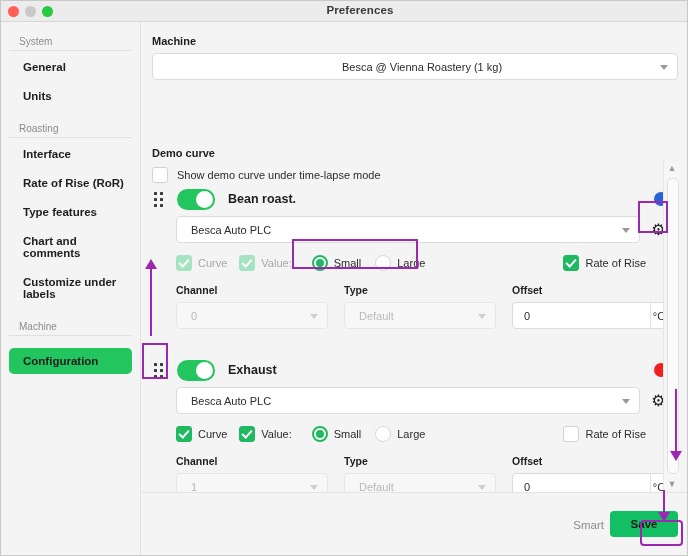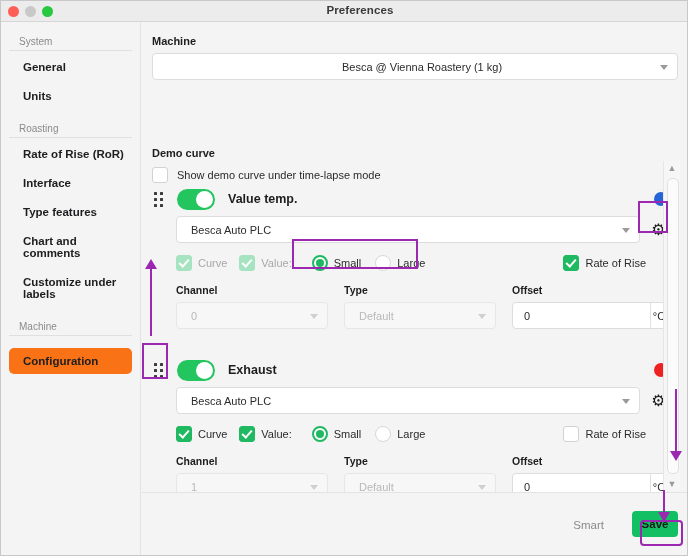--- a/index.html
+++ b/index.html
@@ -57,21 +57,21 @@
   .sb-group.first { margin-top: 14px; }
   .sb-group.mid  { margin-top: 14px; }
   .sb-item {
     font-size: 11.5px; font-weight: bold; color: #1d1d1f;
     padding: 7px 0 7px 14px;
     margin: 3px 8px;
     border-radius: 5px;
     cursor: default;
   }
   .sb-item.sel {
-    background: #f97316;
+    background: #22c55e;
     margin-top: 12px;
   }
 
   
   .content {
     position: absolute; top: 21px; left: 141px;
     width: 546px; height: 534px;
     background: #f4f4f4;
     box-sizing: border-box;
   }
@@ -232,21 +232,21 @@
     box-sizing: border-box;
   }
   .btn-cancel {
     position: absolute; right: 78px; top: 25px;
     font-size: 11.5px; color: #8a8a8a;
     background: none; border: 0; cursor: pointer;
     font-family: "Liberation Sans", sans-serif;
   }
   .btn-save {
     position: absolute; right: 10px; top: 18px;
-    width: 46px; height: 26px;
+    width: 68px; height: 26px;
     background: #13bf63; color: #1a1a1a;
     border: 0; border-radius: 4px; cursor: pointer;
     font-size: 11.5px; font-weight: bold;
     font-family: "Liberation Sans", sans-serif;
   }
 
   
   .hl {
     position: absolute;
     border: 2px solid #9c27b0;
@@ -287,22 +287,22 @@
     </div>
     <div class="tl-title">Preferences</div>
   </div>
 
   <div class="sidebar">
     <div class="sb-group first">System</div>
     <div class="sb-item">General</div>
     <div class="sb-item">Units</div>
 
     <div class="sb-group mid">Roasting</div>
+    <div class="sb-item">Interface</div>
     <div class="sb-item">Rate of Rise (RoR)</div>
-    <div class="sb-item">Interface</div>
     <div class="sb-item">Type features</div>
     <div class="sb-item">Chart and comments</div>
     <div class="sb-item">Customize under labels</div>
 
     <div class="sb-group mid">Machine</div>
     <div class="sb-item sel">Configuration</div>
   </div>
 
   <div class="content">
 
@@ -330,21 +330,21 @@
             <i></i>
               <i></i>
               <i></i>
               <i></i>
               <i></i>
               <i></i>
           </span>
           <span class="toggle">
               <span class="knob"></span>
             </span>
-          <span class="chan-name">Value temp.</span>
+          <span class="chan-name">Bean roast.</span>
           <span style="flex:1"></span>
           <span class="colordot" style="background:#2563d8"></span>
         </div>
         <div class="chan-sel-row">
           <span class="select-box">
             <span class="val">Besca Auto PLC</span>
             <span class="caret"></span>
           </span>
           <span class="gear">⚙</span>
         </div>

